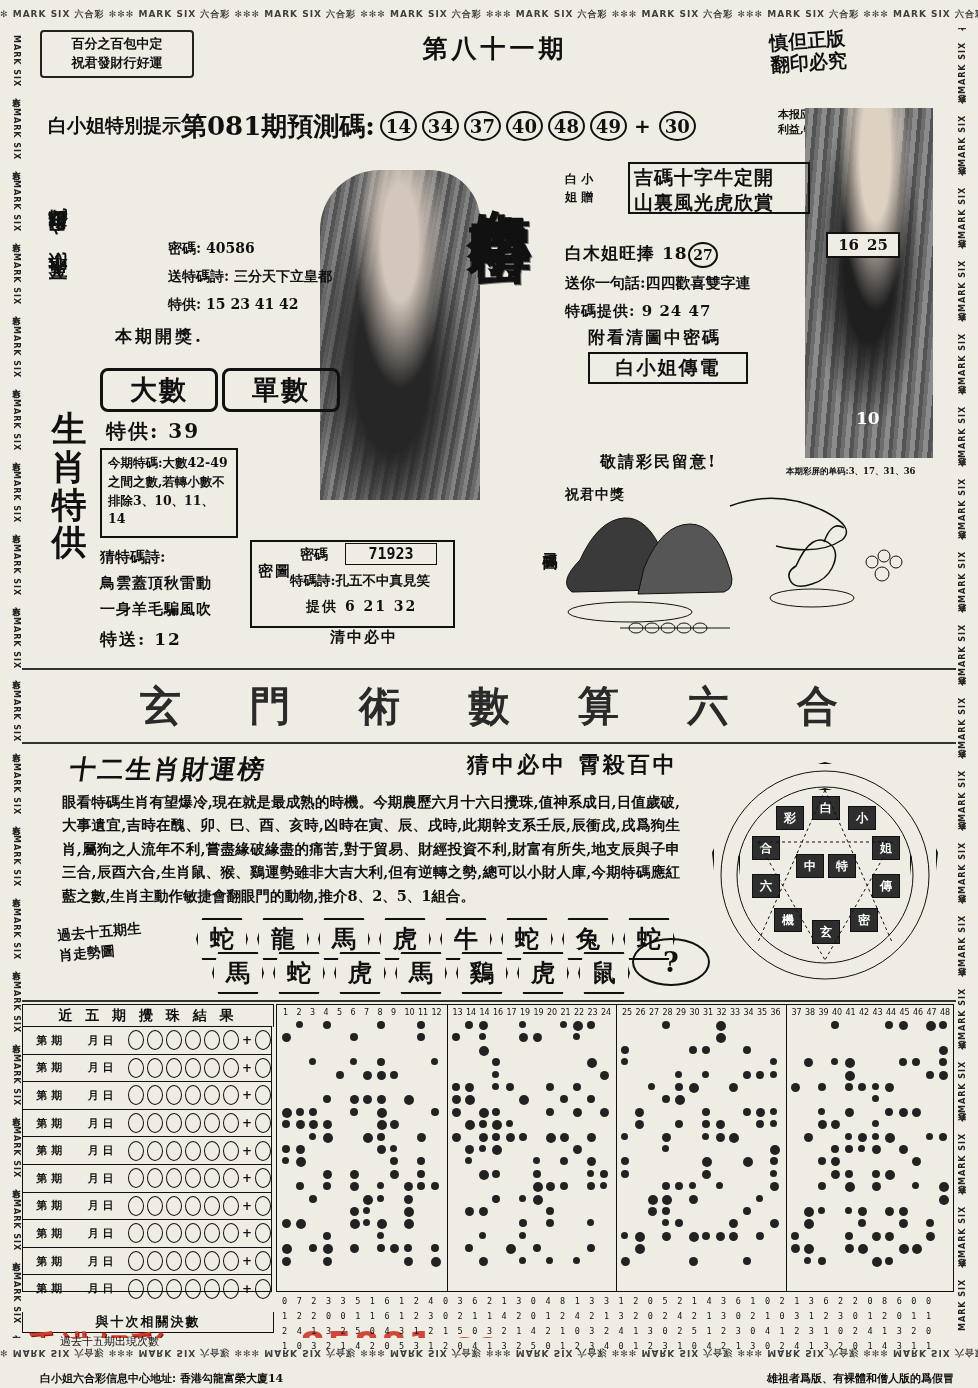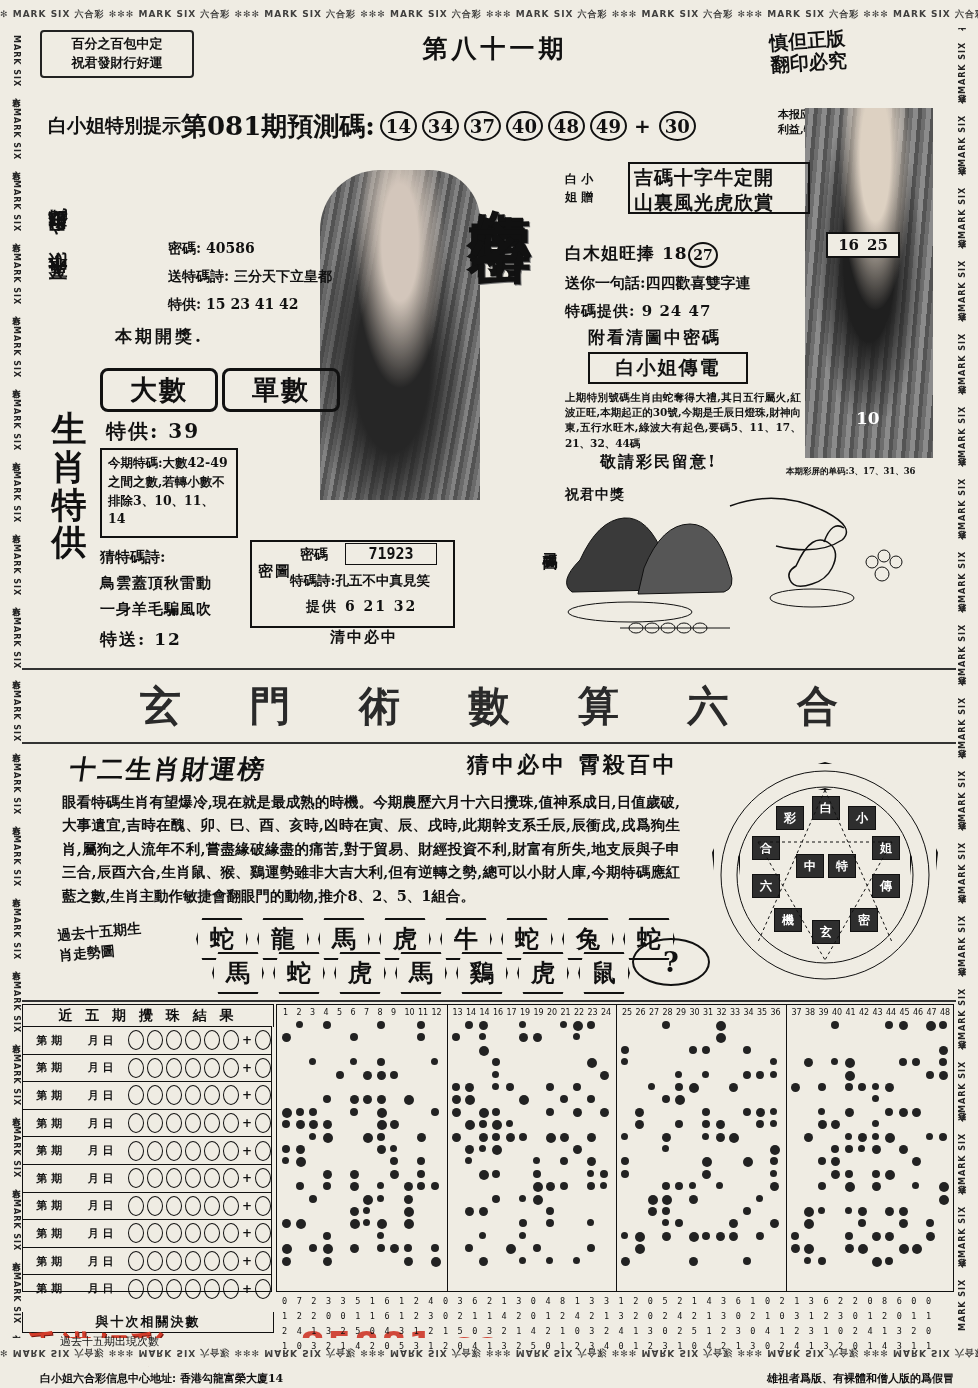--- a/index.html
+++ b/index.html
@@ -477,21 +477,20 @@
   <div class="r-couplet">
     <div>吉碼十字牛定開</div>
     <div>山裏風光虎欣賞</div>
   </div>
   <div class="r-line r-l1">白木姐旺捧 18</div>
   <div class="r-circ">27</div>
   <div class="r-line r-l2">送你一句話:四四歡喜雙字連</div>
   <div class="r-line r-l3">特碼提供:      9  24  47</div>
   <div class="r-line r-l4">附看清圖中密碼</div>
   <div class="r-box2">白小姐傳電</div>
-  <div class="r-para">上期特別號碼生肖由蛇奪得大禮,其日五行屬火,紅波正旺,本期起正的30號,今期是壬辰日燈珠,財神向東,五行水旺木,綠波大有起色,要碼5、11、17、21、32、44碼</div>
   <div class="r-note">敬請彩民留意!</div>
   <div class="r-tiny">本期彩屏的单码:3、17、31、36</div>
 
   <div class="draw-title">祝君中獎</div>
   <div class="drawzone">
     <svg width="390" height="180" viewBox="0 0 390 180">
       <path d="M20 90 q18 -40 44 -42 q24 -2 40 38 q10 28 -6 34 l-86 2 q-14 -10 8 -32z" fill="#3a3a3a" stroke="#111"></path>
       <path d="M84 98 q18 -44 46 -44 q26 0 40 46 q6 18 -6 22 l-86 2z" fill="#565656" stroke="#111"></path>
       <ellipse cx="70" cy="142" rx="62" ry="10" fill="none" stroke="#111"></ellipse>
       <path d="M170 36 q48 -18 96 6 q30 16 16 28 q-24 16 -66 6" fill="none" stroke="#111" stroke-width="1.5"></path>

